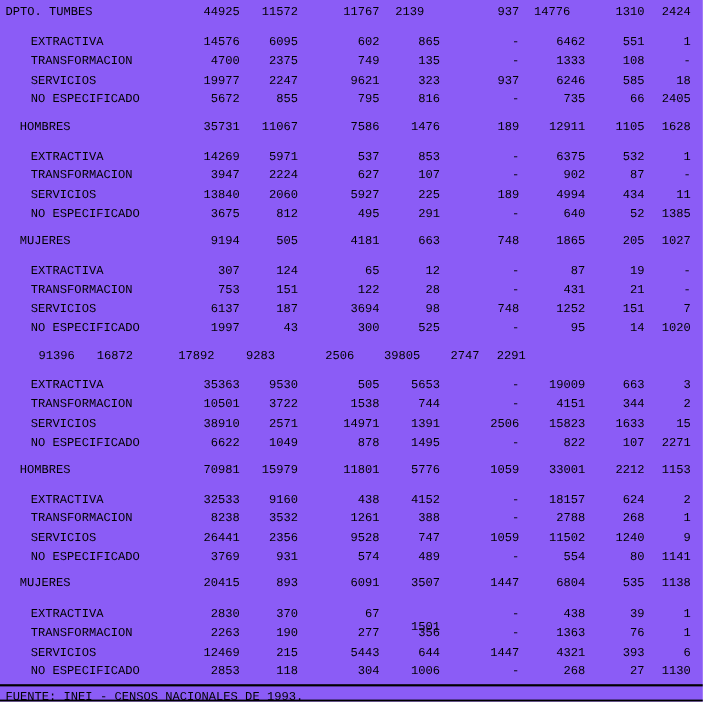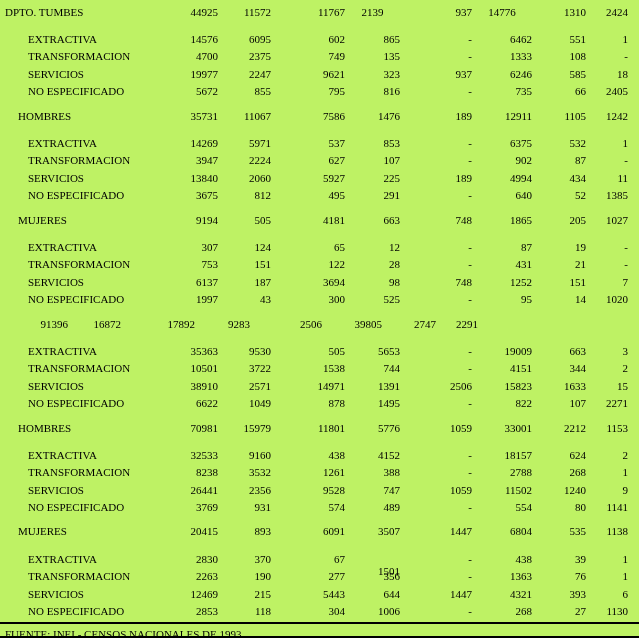--- a/index.html
+++ b/index.html
@@ -1,22 +1,22 @@
 <!DOCTYPE html>
 <html><head>
 <meta charset="utf-8">
 <style>
   html, body { margin: 0; padding: 0; background: #fff; }
   .page {
     position: relative;
     width: 639px;
     height: 638px;
-    background: #bef264;
+    background: #8b5cf6;
     color: #000000;
-    font-family: Liberation Serif, serif;
+    font-family: Liberation Mono, monospace;
     font-size: 11px;
     overflow: hidden;
   }
   .table { padding-top: 3px; }
   .row {
     display: flex;
     align-items: center;
     height: 17.4px;
     white-space: nowrap;
   }
@@ -115,21 +115,21 @@
       </div>
       <div class="row gender">
         <span class="label">HOMBRES</span>
         <span class="val" style="width: 68px;">35731</span>
         <span class="val" style="width: 53px;">11067</span>
         <span class="val" style="width: 74px;">7586</span>
         <span class="val" style="width: 55px;">1476</span>
         <span class="val" style="width: 72px;">189</span>
         <span class="val" style="width: 60px;">12911</span>
         <span class="val" style="width: 54px;">1105</span>
-        <span class="val" style="width: 42px;">1242</span>
+        <span class="val" style="width: 42px;">1628</span>
       </div>
       <div class="row category first-cat">
         <span class="label">EXTRACTIVA</span>
         <span class="val" style="width: 68px;">14269</span>
         <span class="val" style="width: 53px;">5971</span>
         <span class="val" style="width: 74px;">537</span>
         <span class="val" style="width: 55px;">853</span>
         <span class="val" style="width: 72px;">-</span>
         <span class="val" style="width: 60px;">6375</span>
         <span class="val" style="width: 54px;">532</span>

